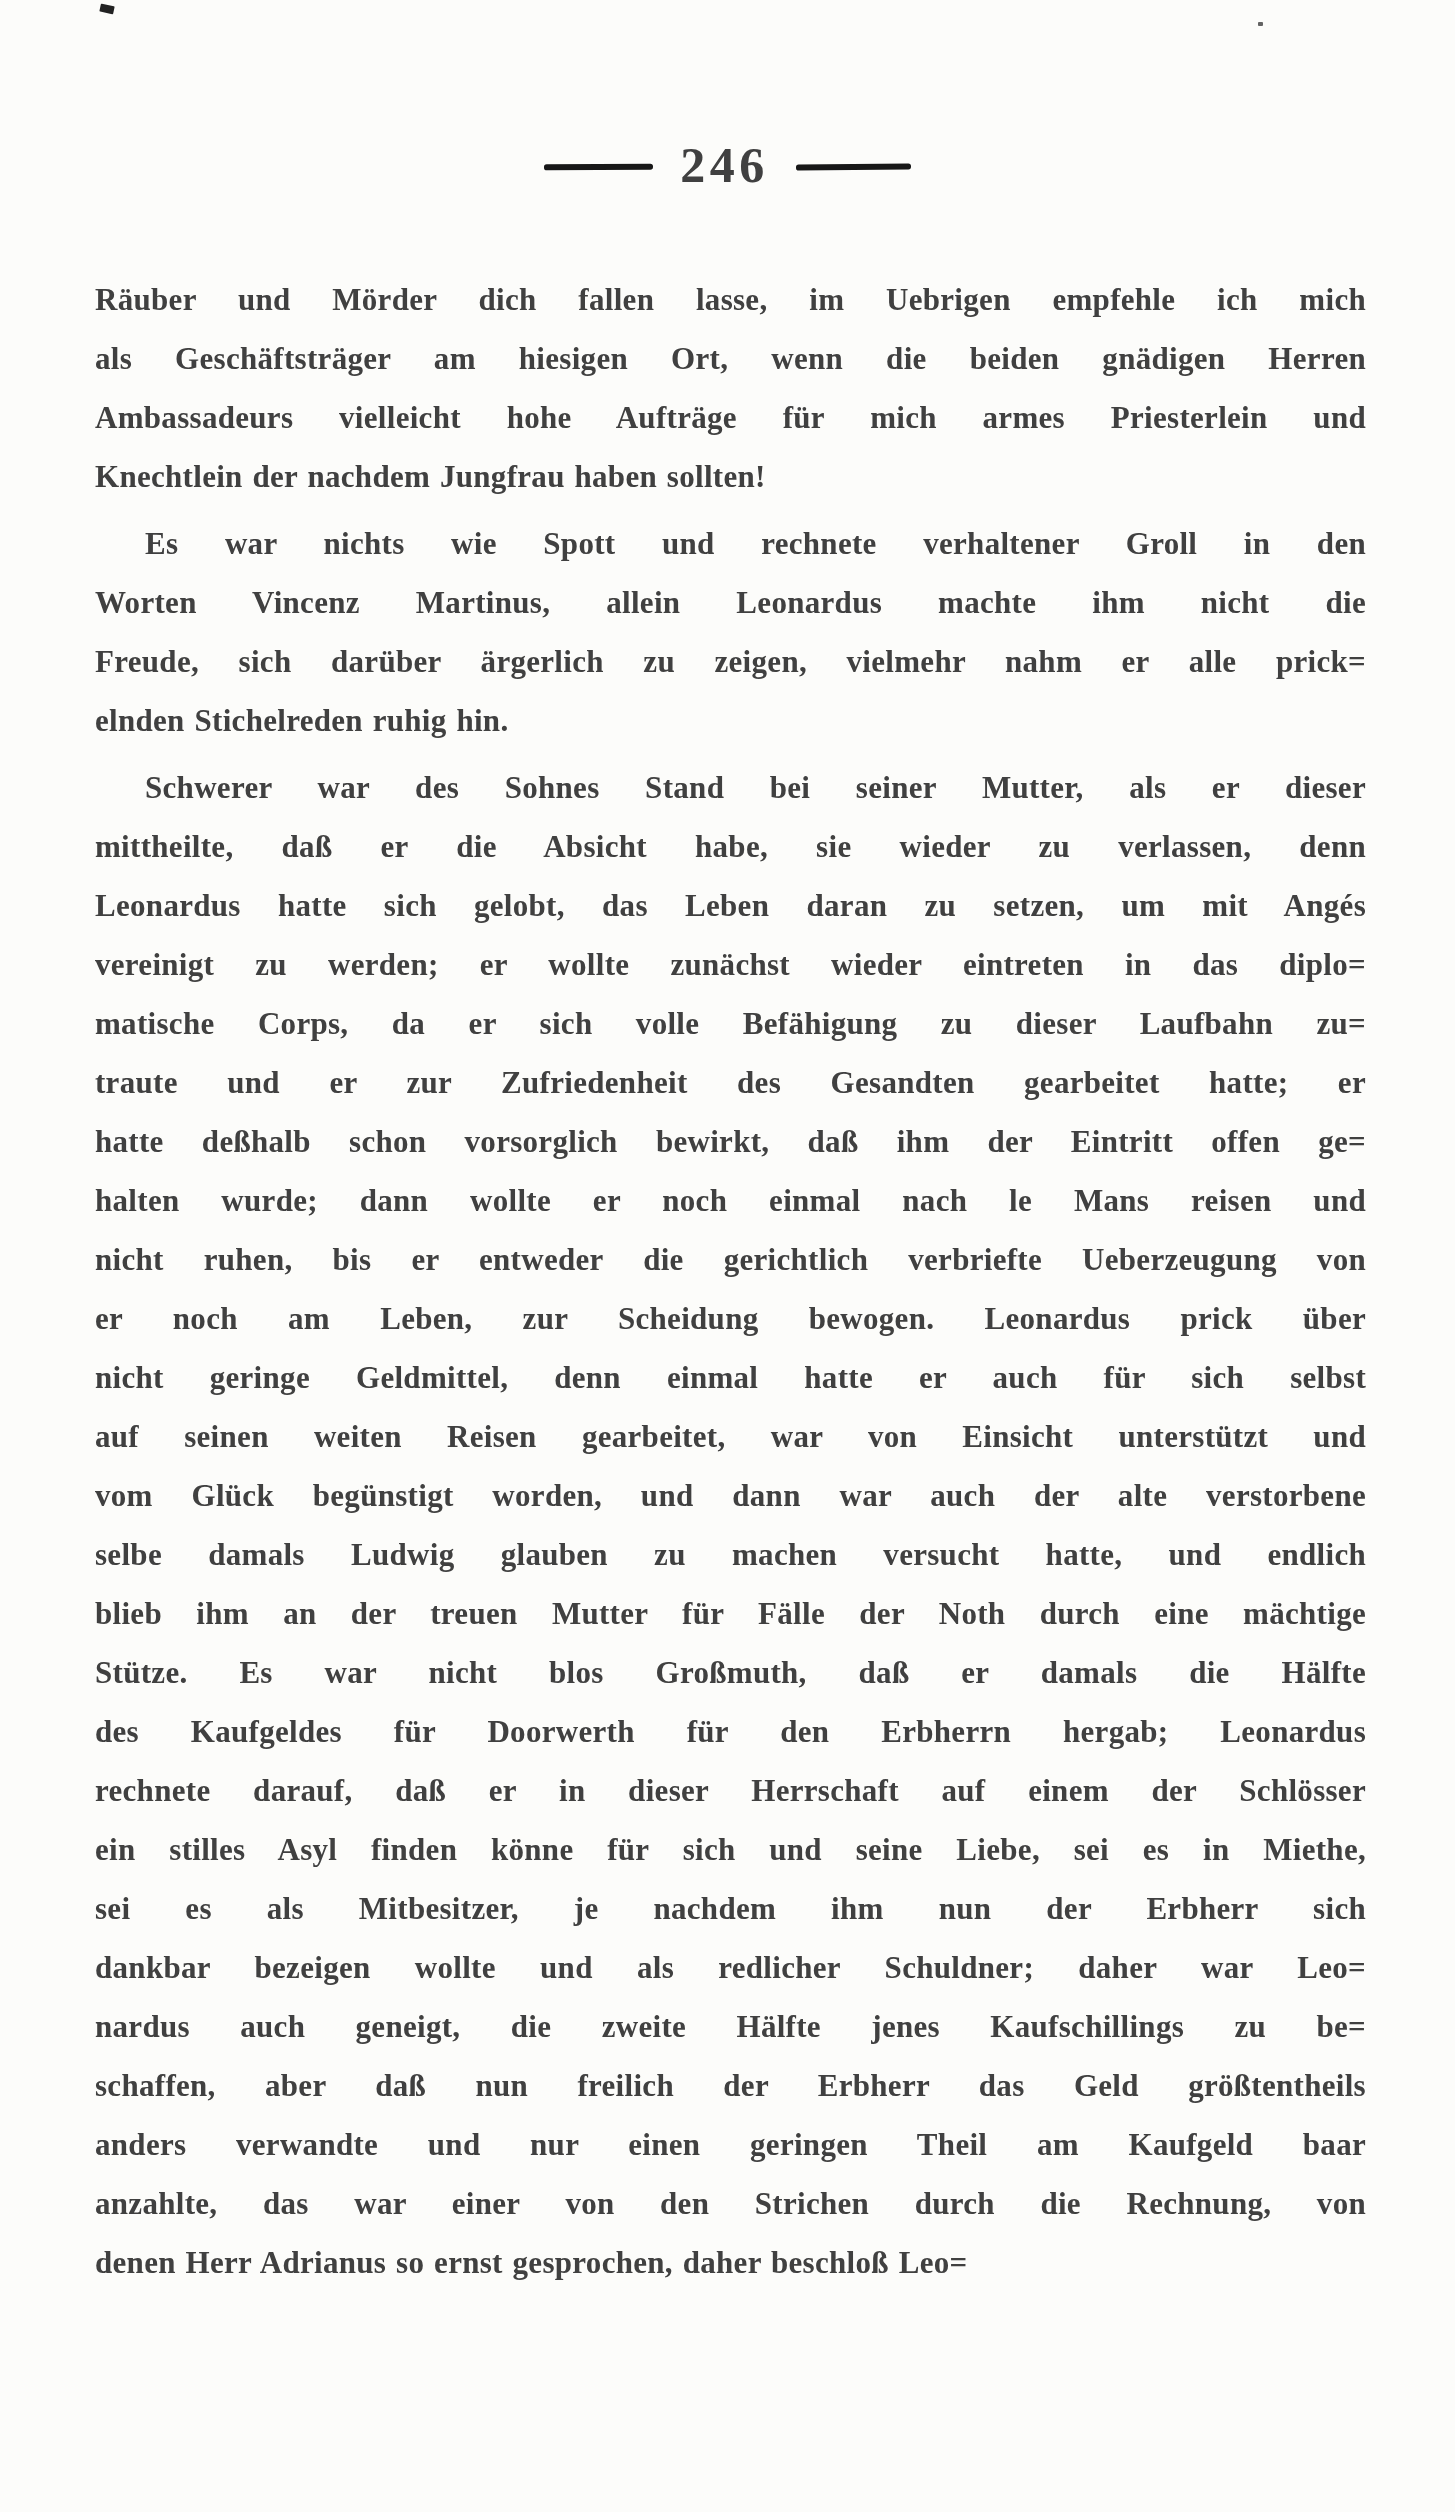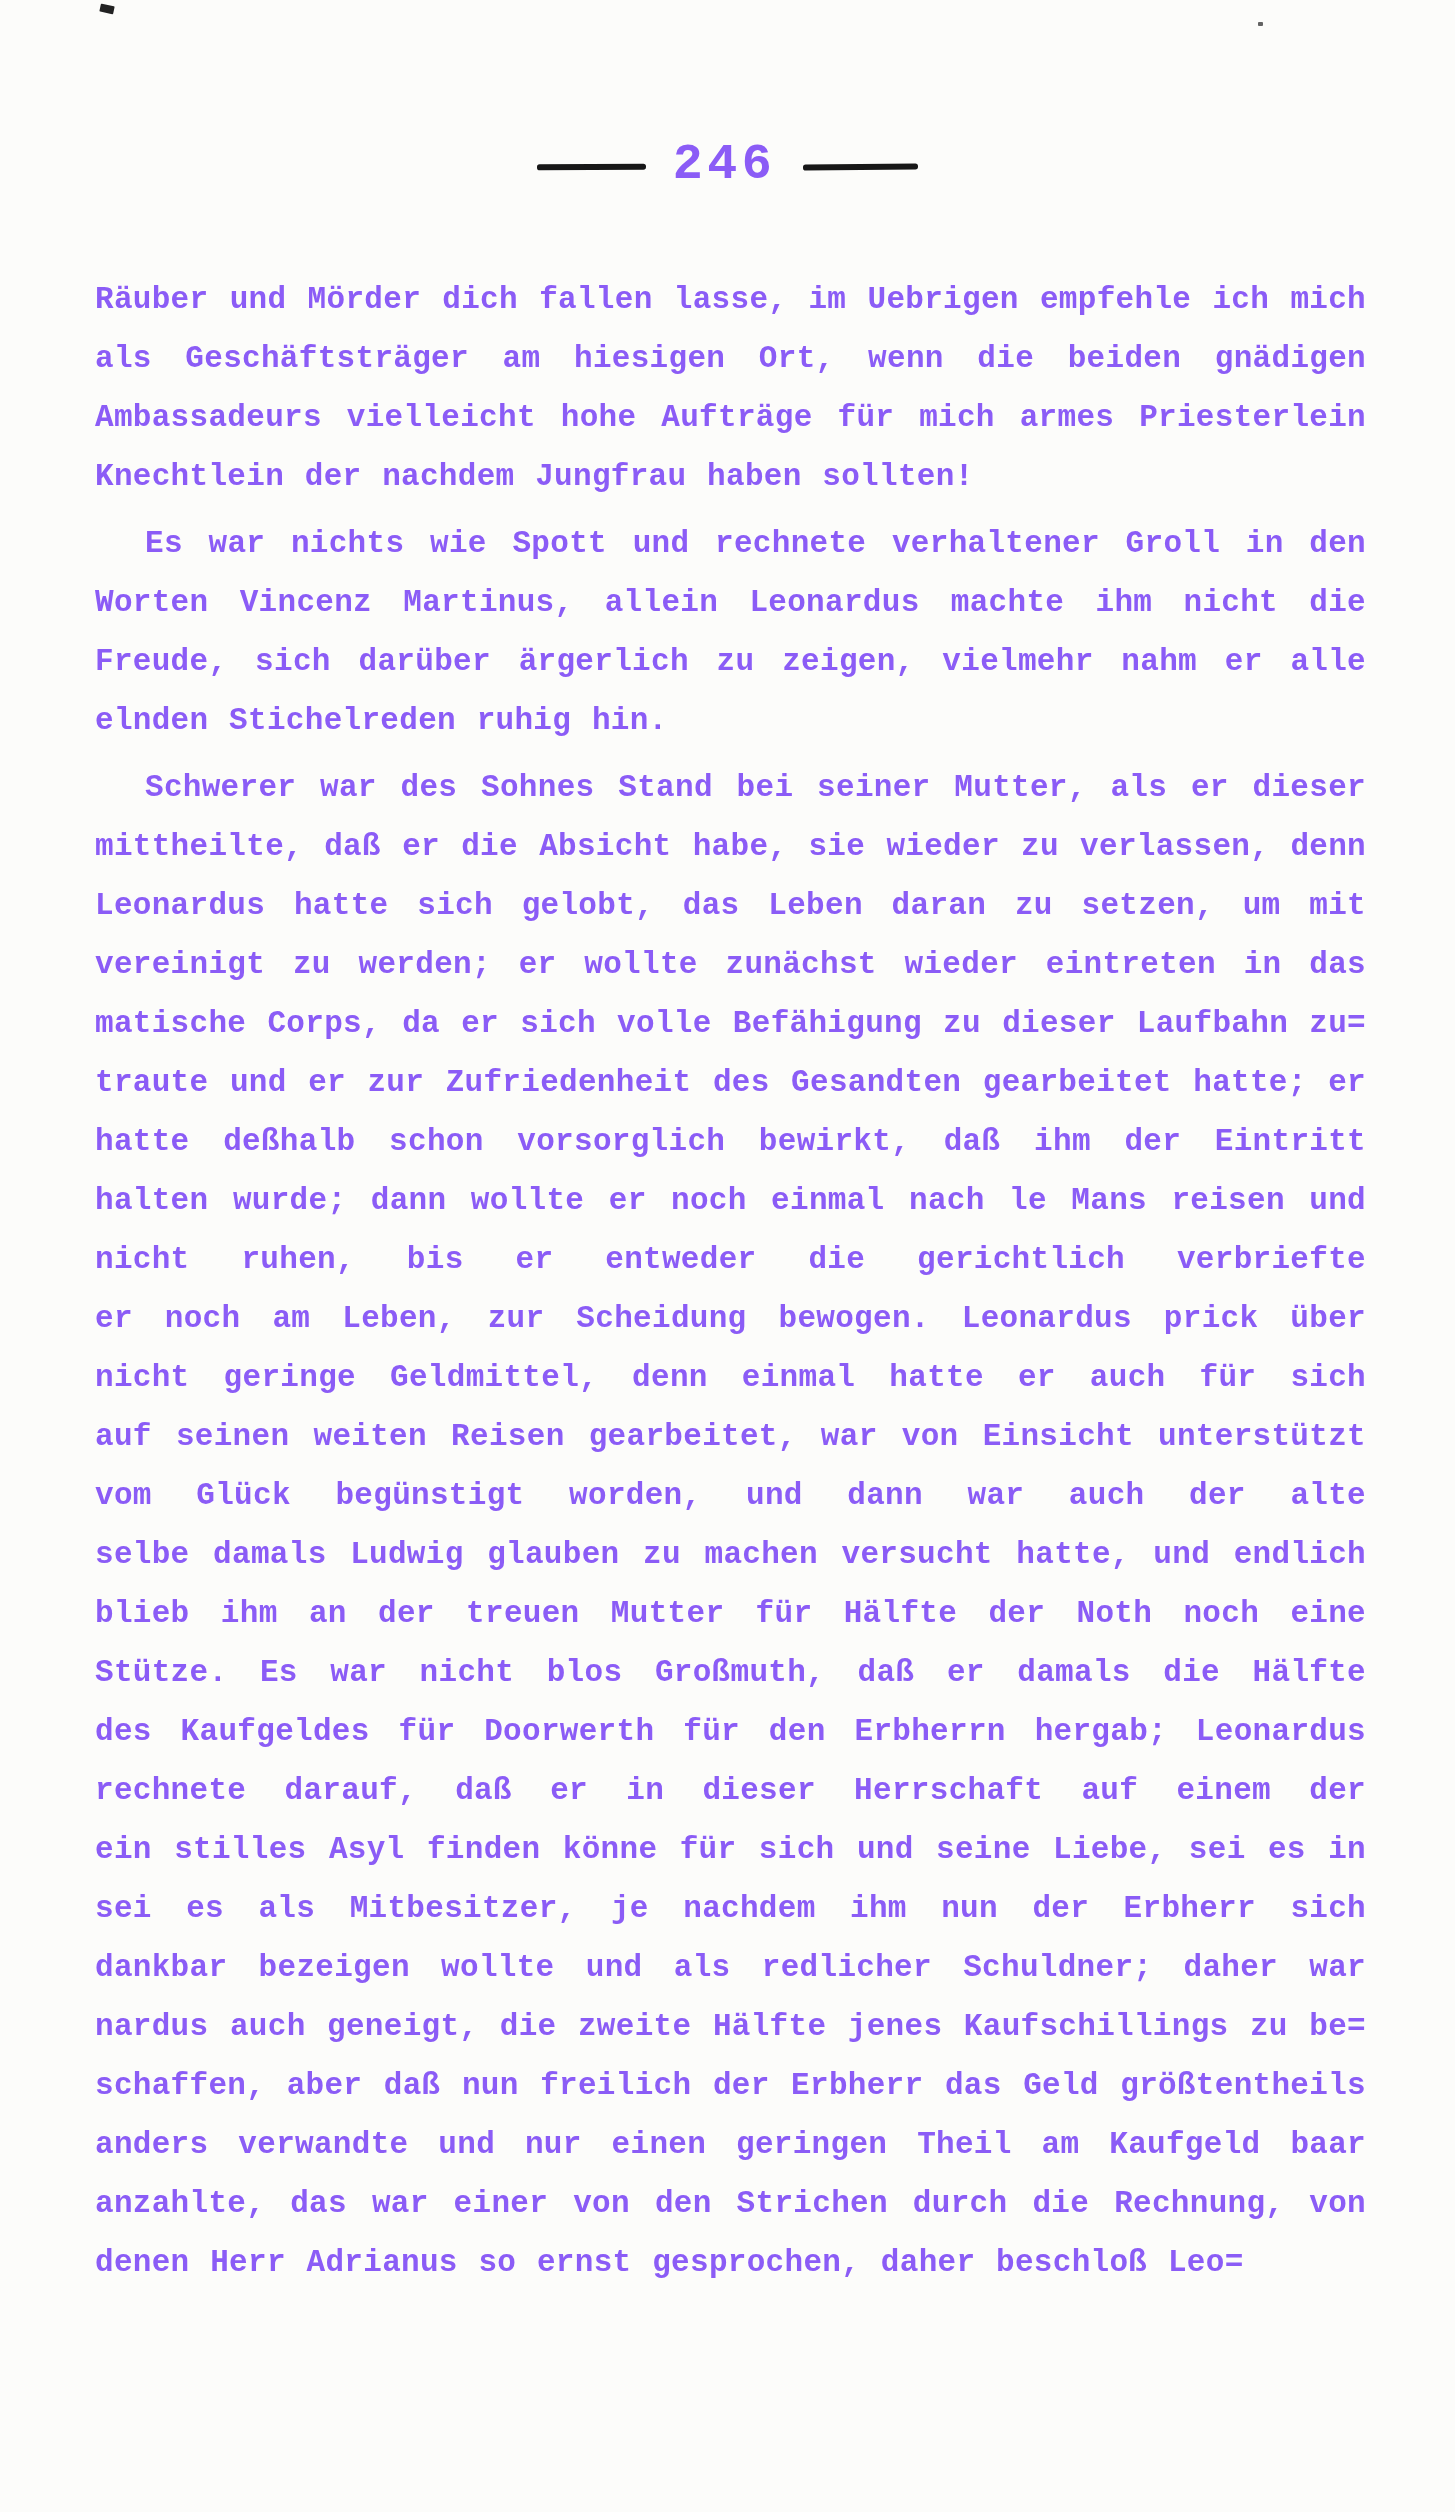--- a/index.html
+++ b/index.html
@@ -7,22 +7,22 @@
     padding: 0;
     background: #e8e8e8;
   }
   .page {
     position: relative;
     width: 1455px;
     height: 2512px;
     margin: 0 auto;
     background: #fcfcfa;
     overflow: hidden;
-    color: #8b5cf6;
-    font-family: Liberation Mono, monospace;
+    color: #404040;
+    font-family: Liberation Serif, serif;
   }
   
   .header {
     position: absolute;
     top: 142px;
     left: 0;
     width: 100%;
     display: flex;
     align-items: center;
     justify-content: center;
@@ -108,21 +108,21 @@
         <div class="line">matische Corps, da er sich volle Befähigung zu dieser Laufbahn zu=</div>
         <div class="line">traute und er zur Zufriedenheit des Gesandten gearbeitet hatte; er</div>
         <div class="line">hatte deßhalb schon vorsorglich bewirkt, daß ihm der Eintritt offen ge=</div>
         <div class="line">halten wurde; dann wollte er noch einmal nach le Mans reisen und</div>
         <div class="line">nicht ruhen, bis er entweder die gerichtlich verbriefte Ueberzeugung von</div>
         <div class="line">er noch am Leben, zur Scheidung bewogen.  Leonardus prick über</div>
         <div class="line">nicht geringe Geldmittel, denn einmal hatte er auch für sich selbst</div>
         <div class="line">auf seinen weiten Reisen gearbeitet, war von Einsicht unterstützt und</div>
         <div class="line">vom Glück begünstigt worden, und dann war auch der alte verstorbene</div>
         <div class="line">selbe damals Ludwig glauben zu  machen versucht hatte, und endlich</div>
-        <div class="line">blieb ihm an der treuen Mutter für Hälfte der Noth noch eine mächtige</div>
+        <div class="line">blieb ihm an der treuen Mutter für Fälle der Noth durch eine mächtige</div>
         <div class="line">Stütze.  Es war nicht blos Großmuth, daß er damals die Hälfte</div>
         <div class="line">des Kaufgeldes für Doorwerth für den Erbherrn hergab; Leonardus</div>
         <div class="line">rechnete darauf, daß er in dieser Herrschaft auf einem der Schlösser</div>
         <div class="line">ein stilles Asyl finden könne für sich und seine Liebe, sei es in Miethe,</div>
         <div class="line">sei es als Mitbesitzer, je nachdem ihm nun der Erbherr sich</div>
         <div class="line">dankbar bezeigen wollte und als redlicher Schuldner; daher war Leo=</div>
         <div class="line">nardus auch geneigt, die zweite Hälfte jenes Kaufschillings zu be=</div>
         <div class="line">schaffen, aber daß nun freilich der Erbherr das Geld größtentheils</div>
         <div class="line">anders verwandte und nur einen geringen Theil am Kaufgeld baar</div>
         <div class="line">anzahlte, das war einer von den Strichen durch die Rechnung, von</div>

